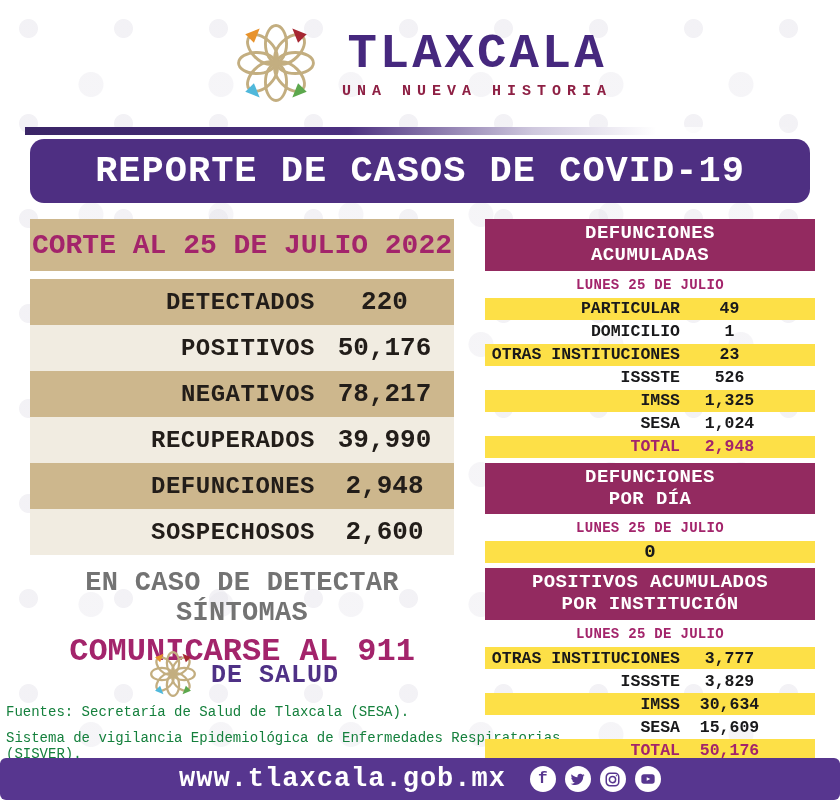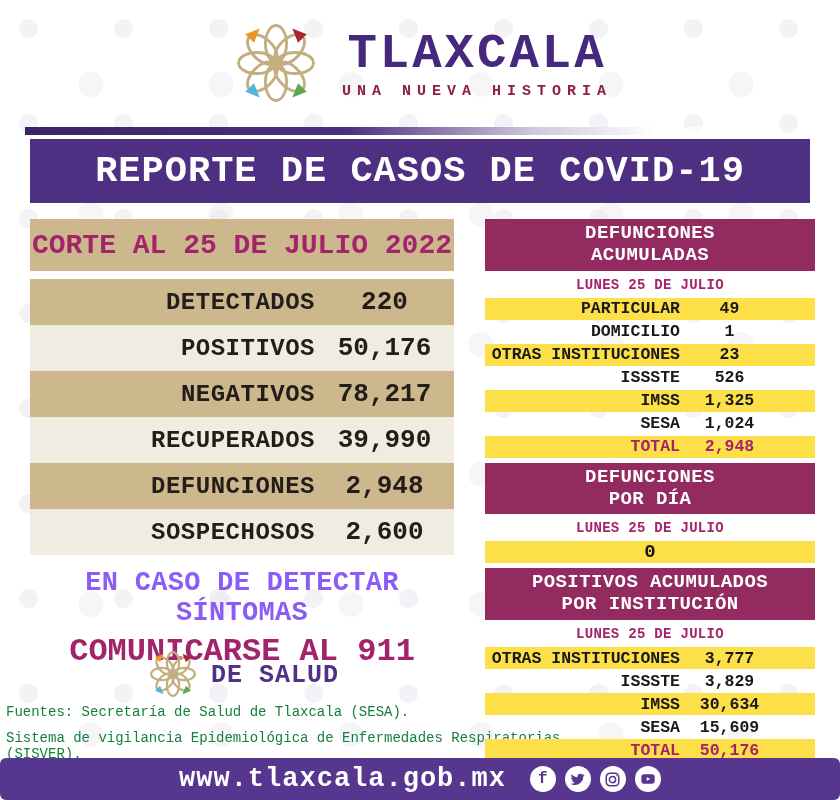--- a/index.html
+++ b/index.html
@@ -14,34 +14,34 @@
   .header{position:absolute;top:6px;left:0;right:0;height:118px;
           display:flex;align-items:center;justify-content:center;gap:18px;}
   .logo-flower{flex:0 0 auto;}
   .brand-text{display:flex;flex-direction:column;align-items:center;}
   .brand-name{font-size:49px;font-weight:bold;color:#46287E;letter-spacing:3px;line-height:1;}
   .brand-tagline{font-size:15px;font-weight:bold;color:#8E2044;letter-spacing:6px;margin-top:4px;}
   .divider{position:absolute;top:127px;left:25px;width:770px;height:8px;
     background:linear-gradient(90deg,#3A2566 0%,#4C3080 42%,#CFC8DE 66%,#FFFFFF 82%,rgba(255,255,255,0) 100%);}
   
   .title-banner{position:absolute;top:139px;left:30px;width:780px;height:64px;background:#4E2F82;
-    display:flex;align-items:center;justify-content:center;}
+    display:flex;align-items:center;justify-content:center;border-radius:14px;}
   .title-banner span{color:#fff;font-weight:bold;font-size:37px;letter-spacing:1px;}
   
   .left-panel{position:absolute;top:219px;left:30px;width:424px;}
   .left-header{height:52px;background:#CDB78D;display:flex;align-items:center;justify-content:center;margin-bottom:8px;}
   .left-header span{font-size:28px;font-weight:bold;color:#A3246B;}
   .lrow{height:46px;display:flex;align-items:center;}
   .lrow:nth-child(odd){background:#CDB78D;}
   .lrow:nth-child(even){background:#F1ECE1;}
   .lrow-label{flex:0 0 285px;text-align:right;font-weight:bold;font-size:24px;color:#221D19;letter-spacing:.5px;}
   .lrow-value{flex:1;text-align:center;font-weight:bold;font-size:26px;color:#221D19;}
   
   .advice{position:absolute;top:568px;left:30px;width:424px;text-align:center;}
-  .advice-1{font-size:27px;font-weight:bold;color:#8b5cf6;letter-spacing:.3px;}
+  .advice-1{font-size:27px;font-weight:bold;color:#737373;letter-spacing:.3px;}
   .advice-2{font-size:32px;font-weight:bold;color:#A3246B;margin-top:5px;}
   .secretaria{position:absolute;top:646px;left:30px;width:424px;
     display:flex;align-items:center;justify-content:center;gap:10px;}
   .sec-salud{display:flex;flex-direction:column;line-height:1.05;}
   .sec-salud-1{font-size:25px;font-weight:bold;color:#A02C62;letter-spacing:1px;}
   .sec-salud-2{font-size:25px;font-weight:bold;color:#4F3186;letter-spacing:1px;}
   .sources{position:absolute;left:6px;top:704px;width:560px;color:#15803d;}
   .sources div{font-size:14px;margin-bottom:10px;}
   
   .right-panel{position:absolute;top:219px;left:485px;width:330px;}

